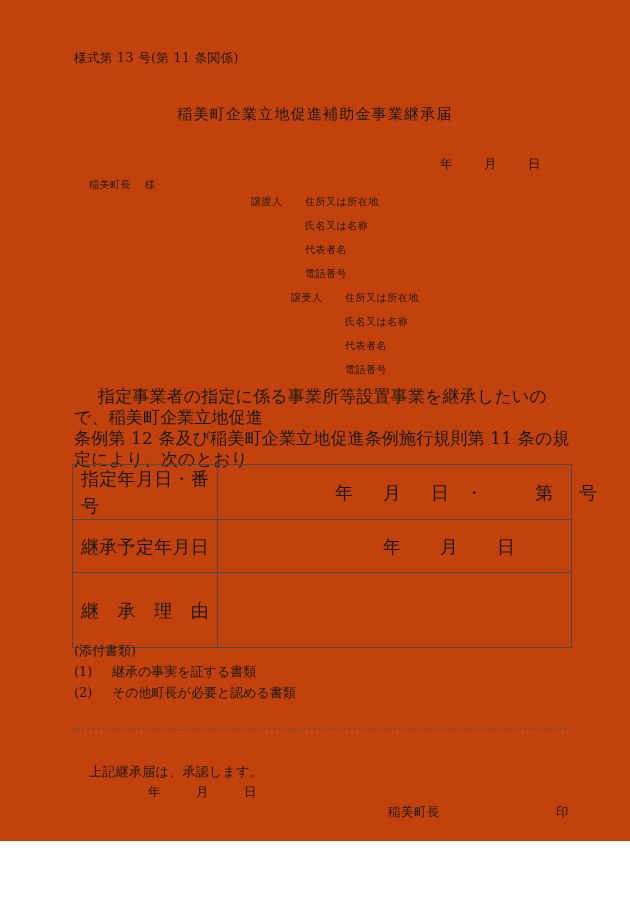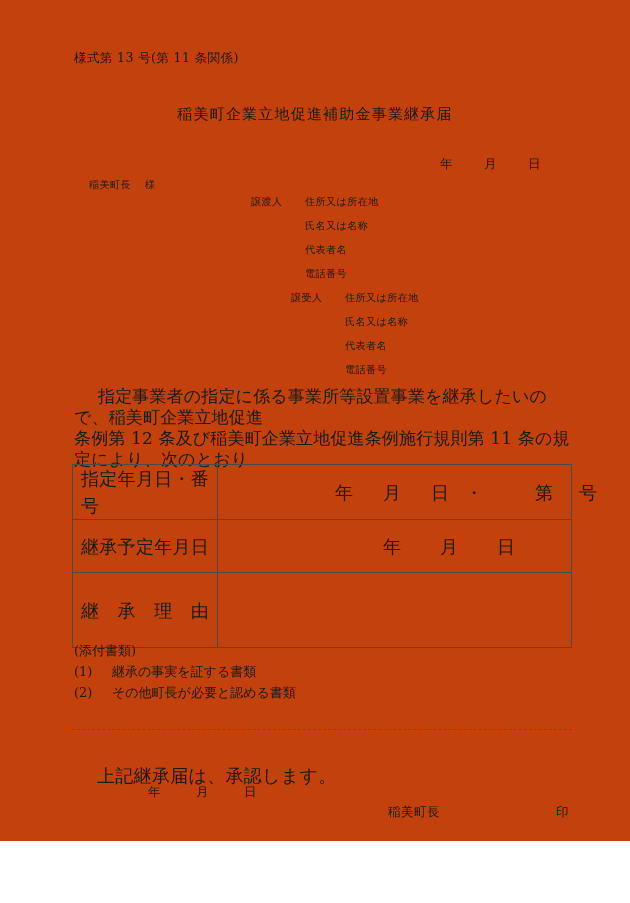--- a/index.html
+++ b/index.html
@@ -148,23 +148,23 @@
   .sep {
     left: 72px;
     top: 729px;
     width: 500px;
     height: 0;
     border-top: 1px dashed #555;
   }
 
   
   .approve-text {
-    left: 97px;
+    left: 89px;
     top: 762px;
-    font-size: 18px;
+    font-size: 13px;
     letter-spacing: 0.3px;
   }
   .approve-date {
     left: 148px;
     top: 783px;
     font-size: 12.5px;
   }
   .approve-date span { display: inline-block; }
   .approve-date .y { width: 48px; }
   .approve-date .m { width: 48px; }

